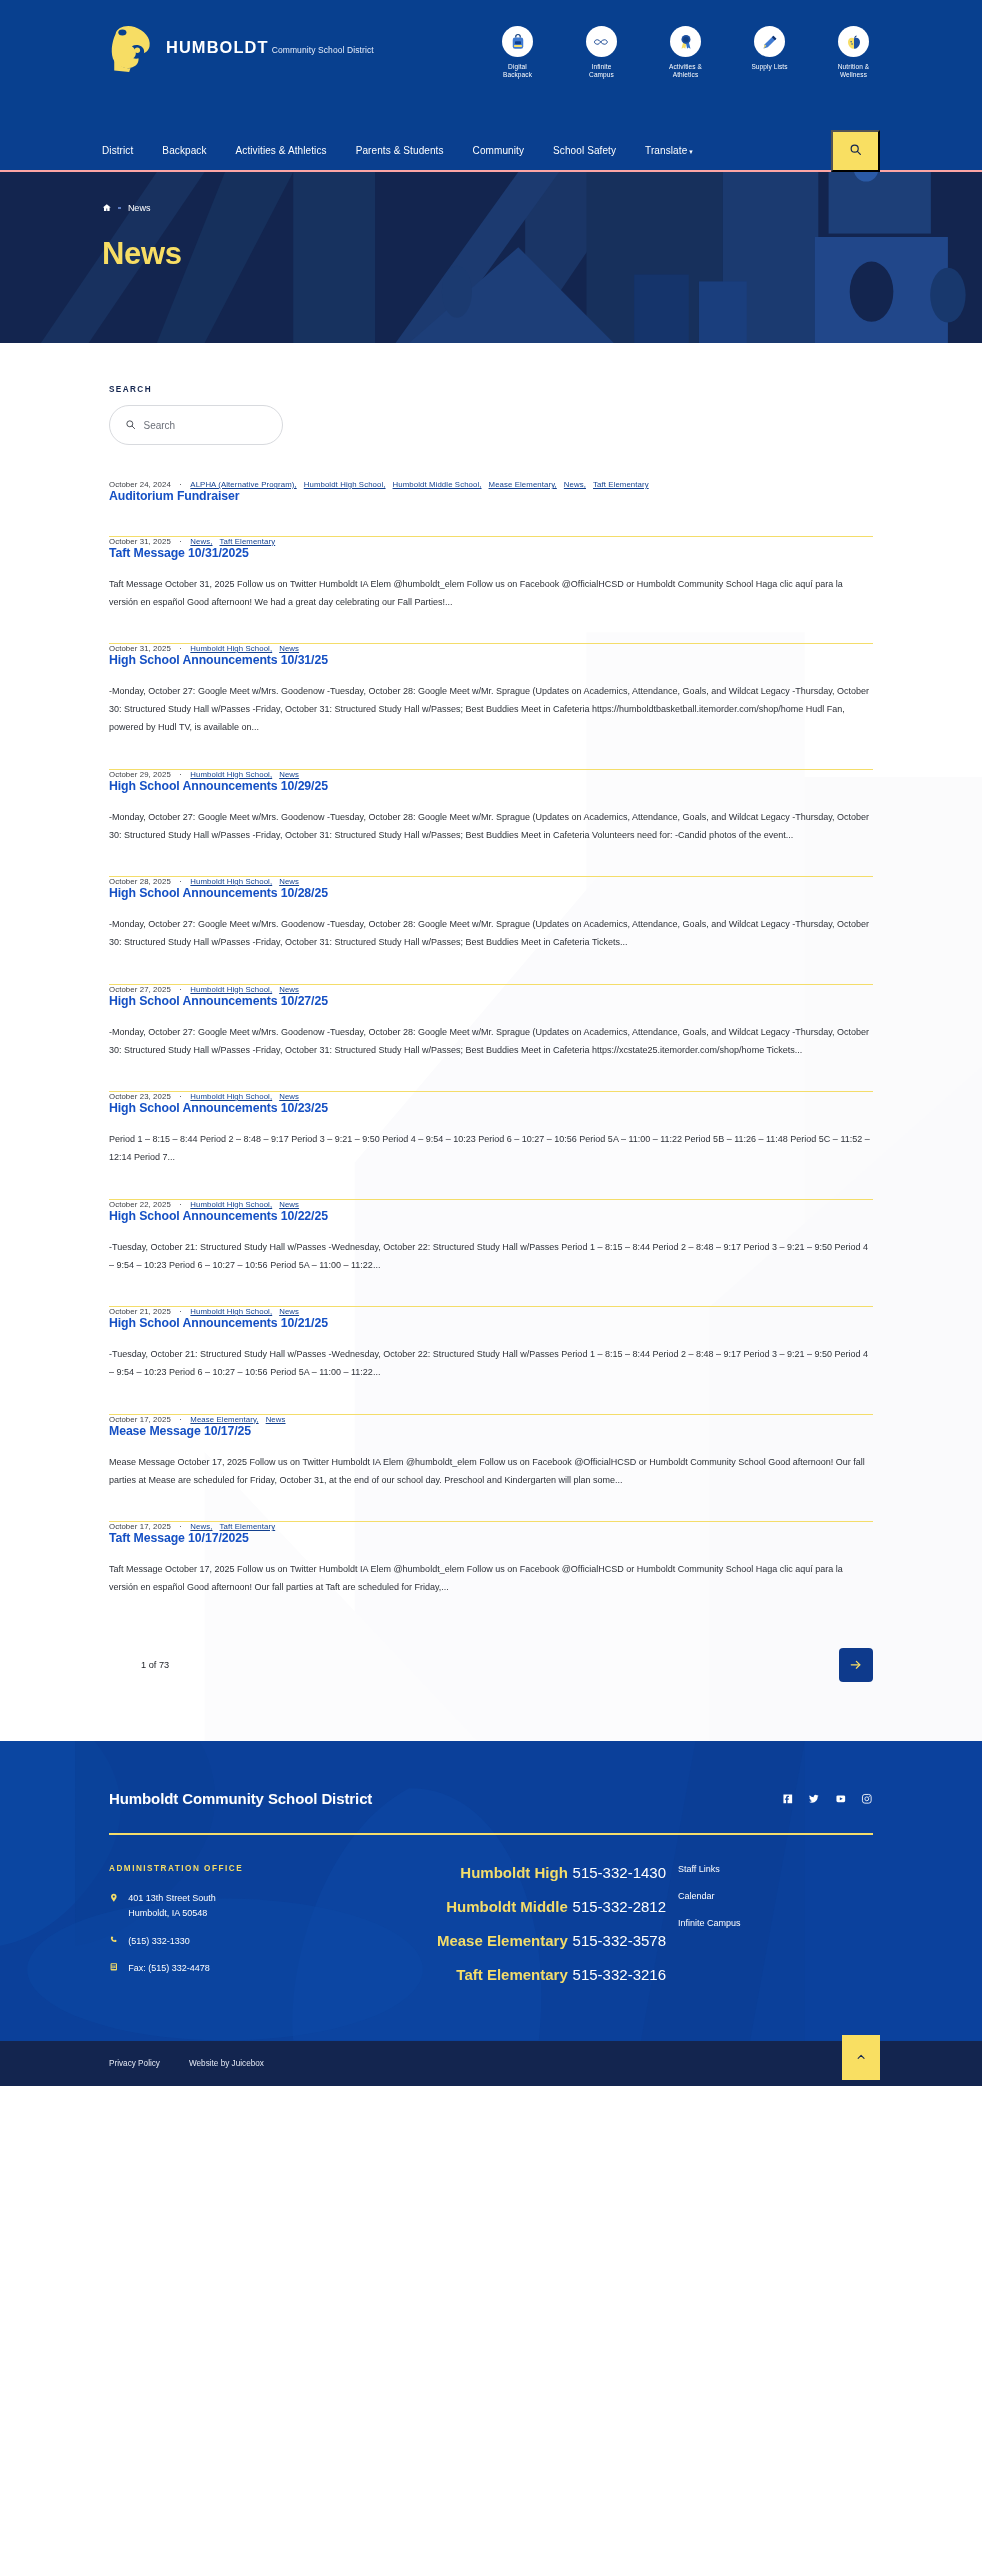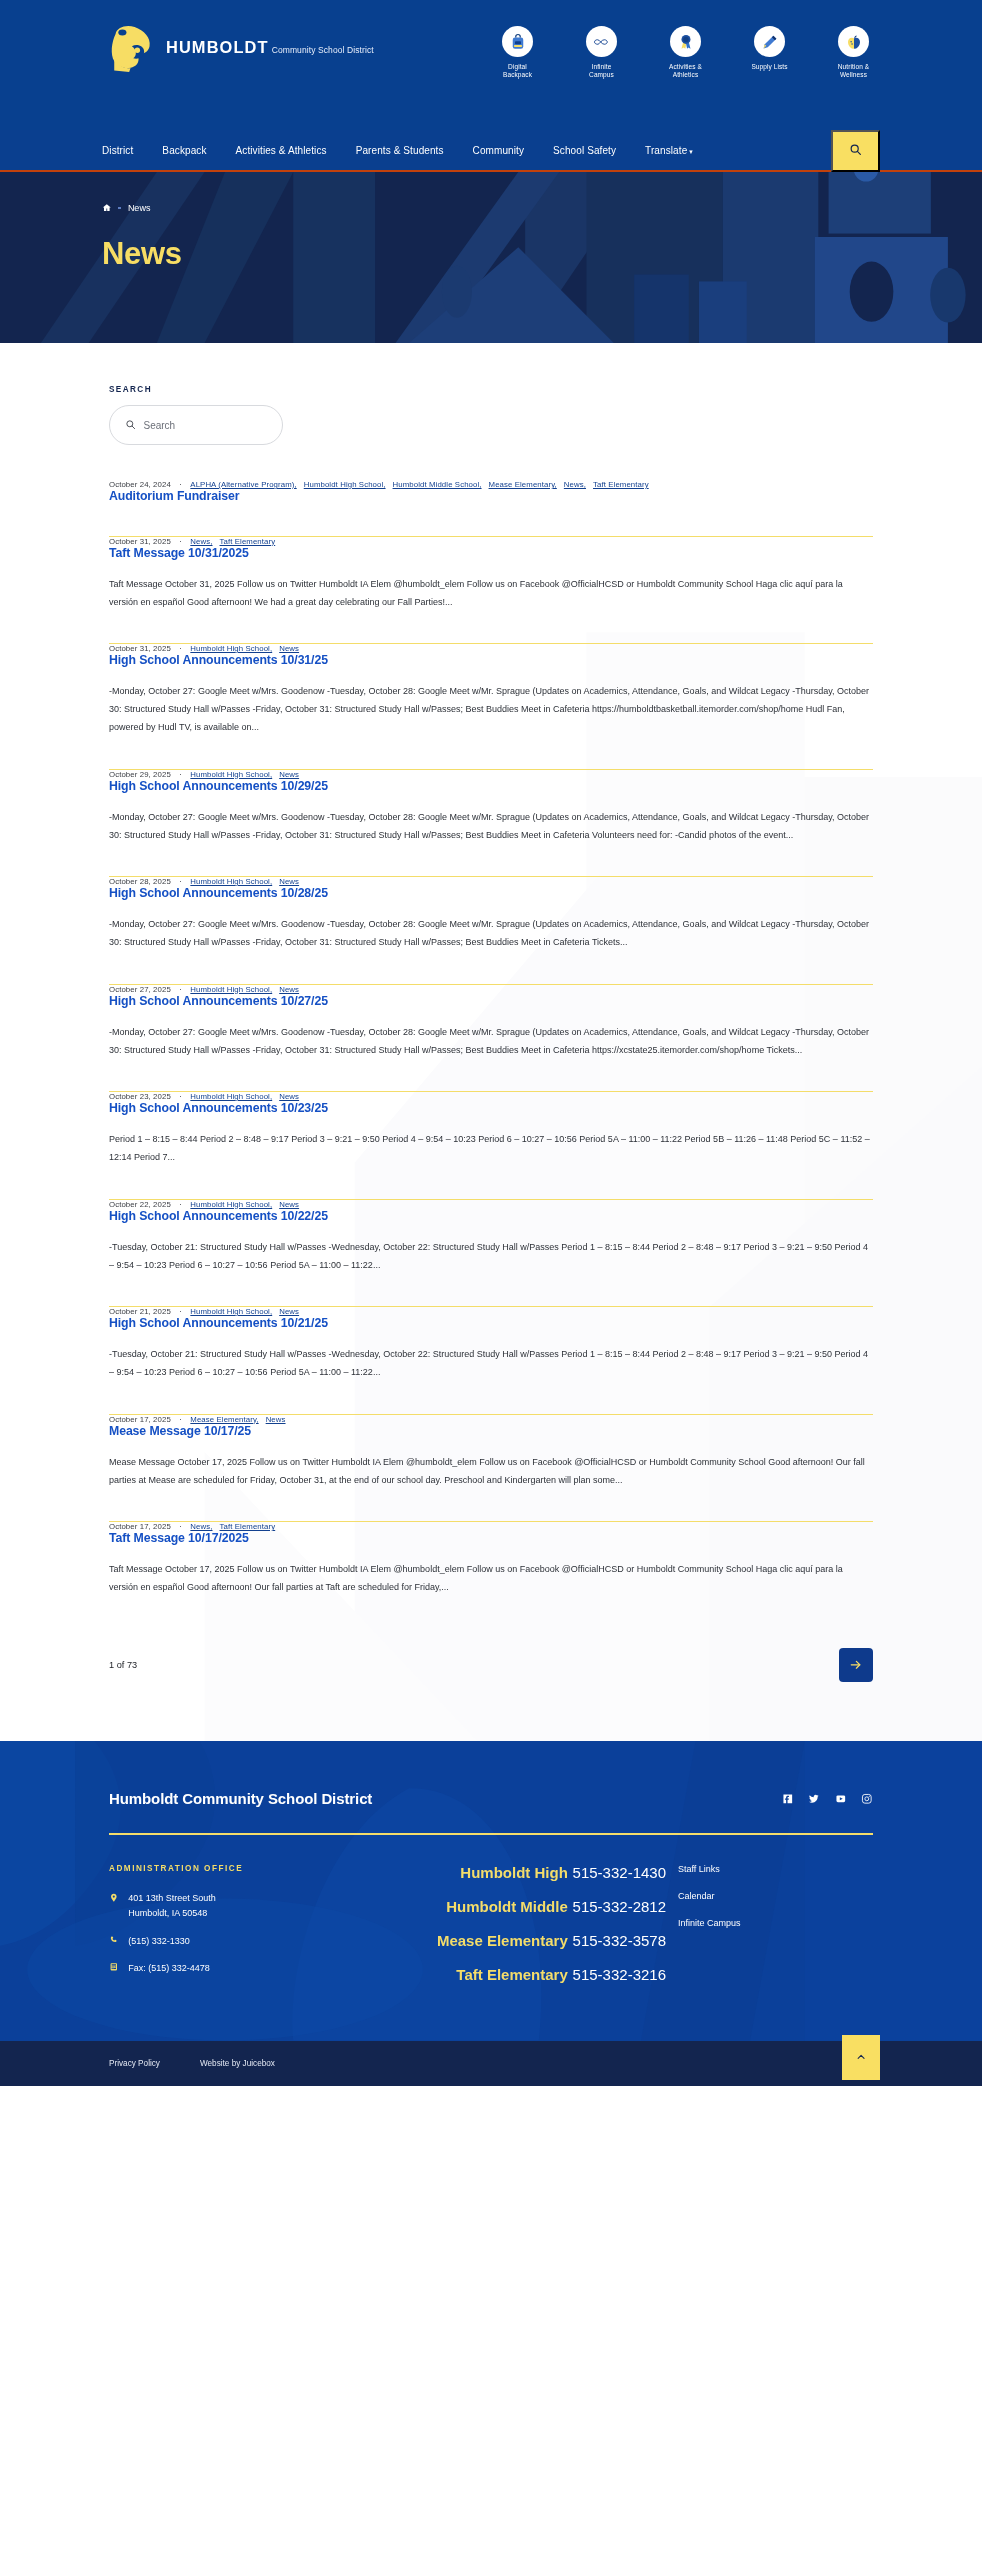--- a/index.html
+++ b/index.html
@@ -69,21 +69,21 @@
     font-size: 6.5px;
     line-height: 1.35;
     text-align: center;
     letter-spacing: 0.1px;
   }
 
   
   .navbar {
     background: #0a3f8f;
     height: 42px;
-    border-bottom: 2px solid #c2410c;
+    border-bottom: 2px solid #fca5a5;
     display: flex;
     align-items: stretch;
     position: relative;
   }
   .nav-items {
     display: flex;
     align-items: center;
     gap: 29px;
     margin-left: 102px;
   }
@@ -209,21 +209,21 @@
   }
 
   
   .pagination {
     margin-top: 40px;
     padding-bottom: 59px;
     display: flex;
     align-items: center;
     justify-content: space-between;
   }
-  .page-count { font-size: 9.2px; color: #1b1e24; }
+  .page-count { font-size: 9.2px; color: #1b1e24; margin-left: 32px; }
   .page-next {
     width: 34px; height: 34px;
     background: #0e3a8c;
     border-radius: 4.1px;
     display: flex; align-items: center; justify-content: center;
     cursor: pointer;
   }
   .page-next svg { width: 13.6px; height: 13.6px; }
 
   
@@ -290,21 +290,21 @@
   .bottombar {
     background: #13254f;
     height: 45px;
     display: flex;
     align-items: center;
     position: relative;
   }
   .bottombar-inner {
     padding-left: 109px;
     display: flex;
-    gap: 40px;
+    gap: 29px;
   }
   .bottombar-inner span { color: #e3e8f3; font-size: 8.2px; cursor: pointer; }
   .to-top {
     position: absolute;
     right: 102px;
     top: -5.5px;
     width: 38px; height: 45px;
     background: #f9df62;
     display: flex; align-items: center; justify-content: center;
     cursor: pointer;

